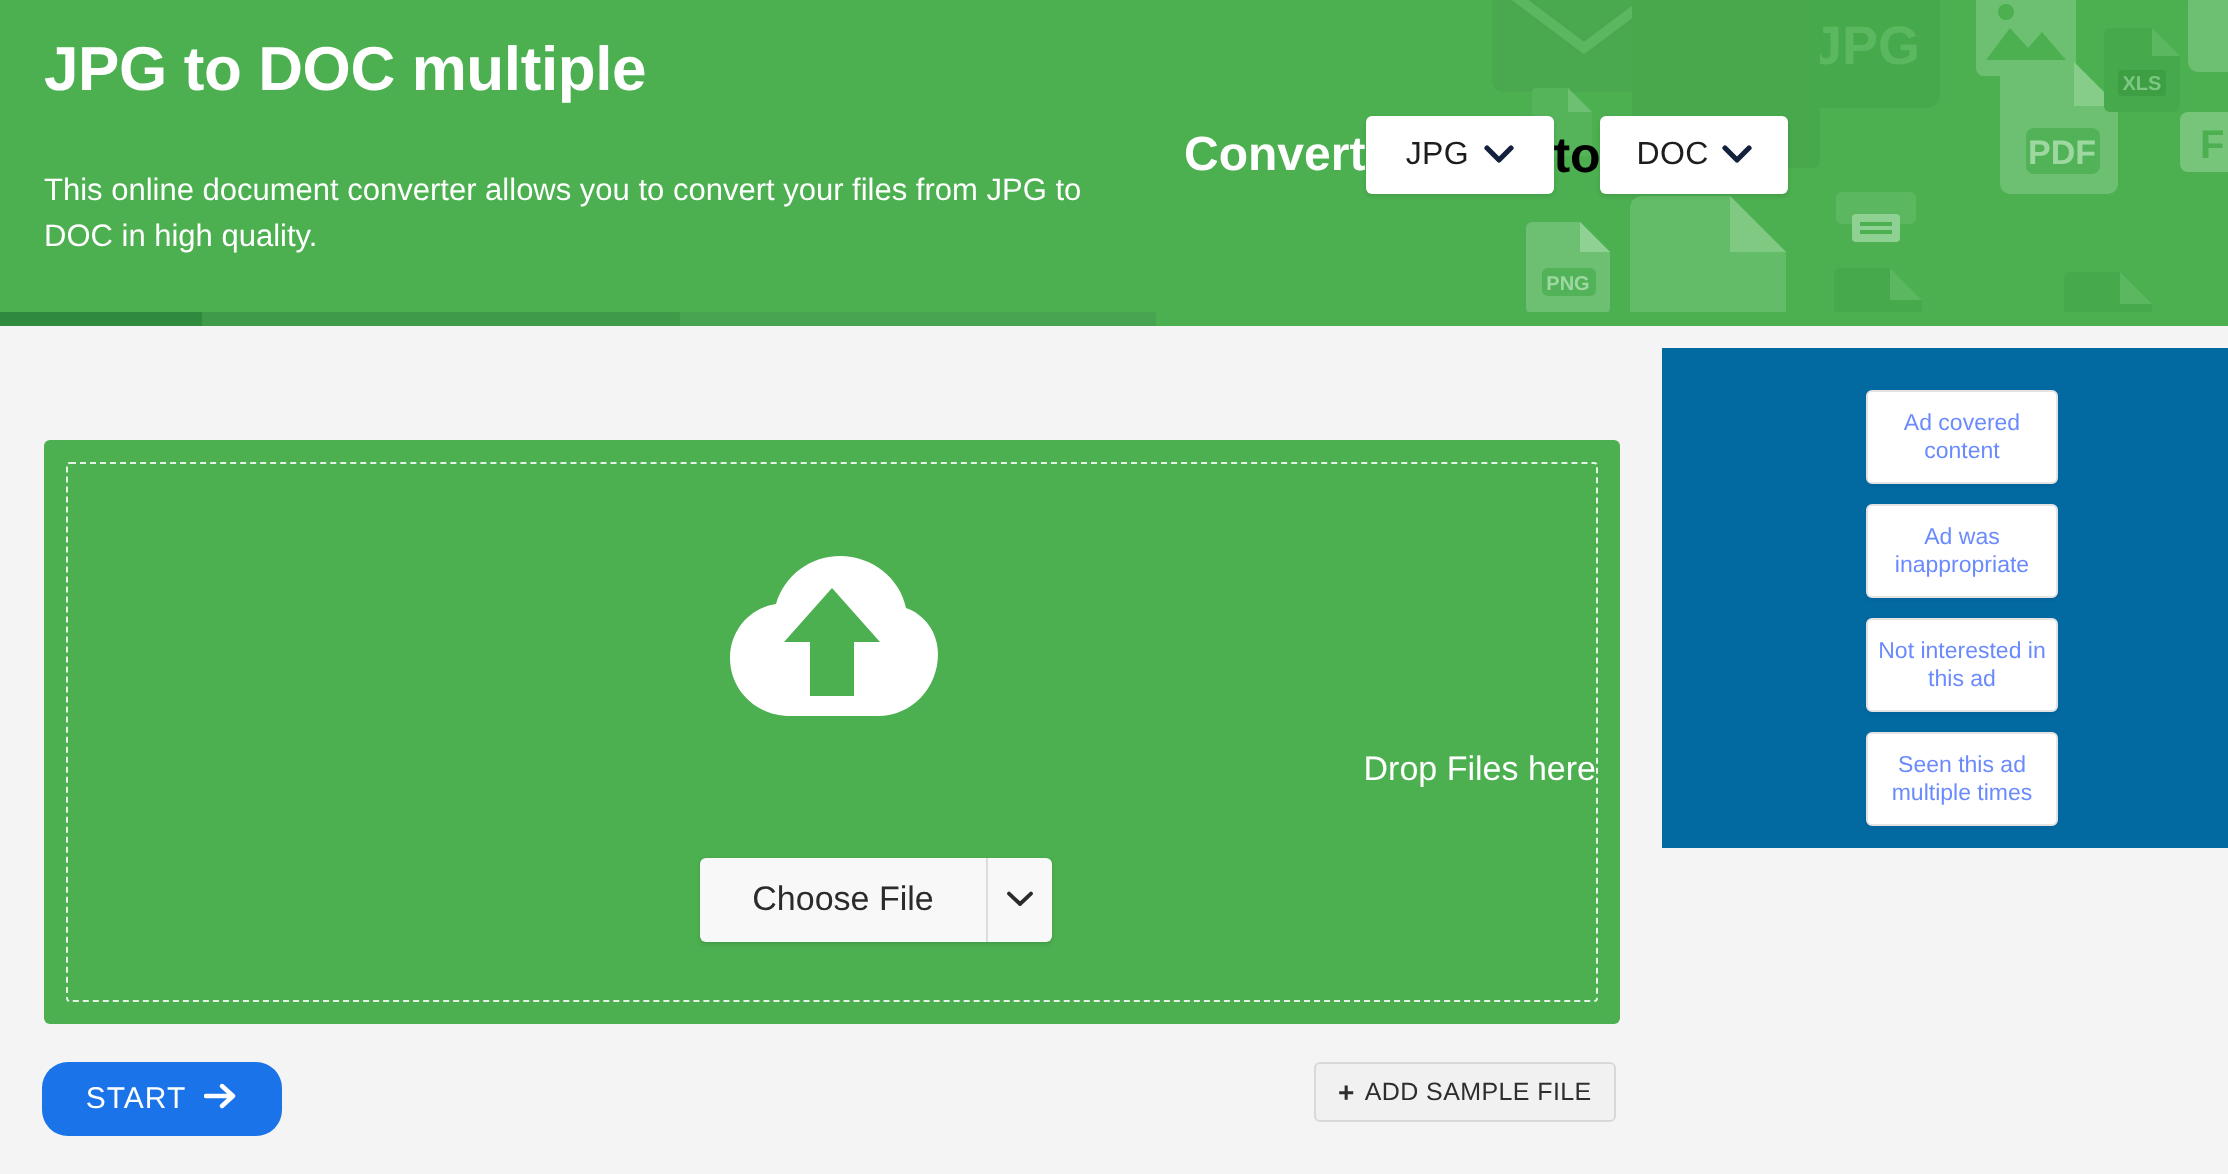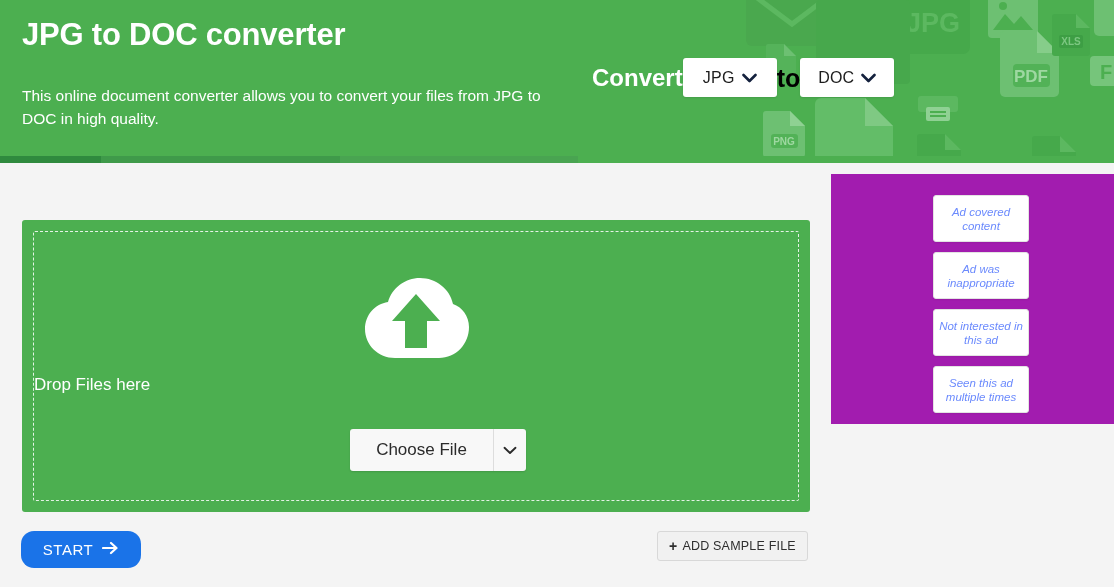--- a/index.html
+++ b/index.html
@@ -124,21 +124,21 @@
     position: relative;
   }
   .cloud-wrap {
     position: absolute;
     left: 0; right: 0; top: 46px;
     display: flex; justify-content: center;
   }
   .drop-text {
     position: absolute;
     left: 0; right: 0; top: 142px;
-    text-align: left;
+    text-align: right;
     color: #ffffff;
     font-size: 17px;
     line-height: 22px;
   }
   .choose-wrap {
     position: absolute;
     left: 0; right: 0; top: 197px;
     display: flex; justify-content: center;
   }
   .choose-file {
@@ -201,22 +201,21 @@
     white-space: nowrap;
   }
   .plus-glyph { font-size: 14px; font-weight: bold; line-height: 1; }
 
   
   .ad-panel {
     position: absolute;
     left: 831px; top: 11px;
     width: 283px;
     height: 250px;
-    background: #a21caf;
-    font-style: italic;
+    background: #0369a1;
   }
   .ad-buttons {
     position: absolute;
     left: 102px; top: 21px;
     display: flex;
     flex-direction: column;
     gap: 10px;
   }
   .ad-btn {
     width: 96px;
@@ -348,21 +347,21 @@
     <div class="deco" style="left:766px; top:44px;">
       <svg width="30" height="34" viewBox="0 0 30 34">
         <path d="M0 2 a2 2 0 0 1 2-2 h16 l12 12 v20 a2 2 0 0 1 -2 2 h-26 a2 2 0 0 1 -2-2 z" fill="#55b35a"></path>
         <path d="M18 0 l12 12 h-12 z" fill="#6dc072"></path>
       </svg>
     </div>
 
   </div>
 
   <div class="header-inner">
-    <h1 class="page-title">JPG to DOC converter</h1>
+    <h1 class="page-title">JPG to DOC multiple</h1>
     <p class="page-subtitle">This online document converter allows you to convert your files from JPG to DOC in high quality.</p>
 
     <div class="convert-bar">
       <span class="convert-label">Convert</span>
 
       <div class="fmt-select">
         <span class="fmt-text">JPG</span>
         <span class="chev">
           <svg width="15" height="10" viewBox="0 0 15 10">
               <path d="M1.5 2 L7.5 8 L13.5 2" stroke="#14213d" stroke-width="2.6" fill="none" stroke-linecap="round" stroke-linejoin="round"></path>

